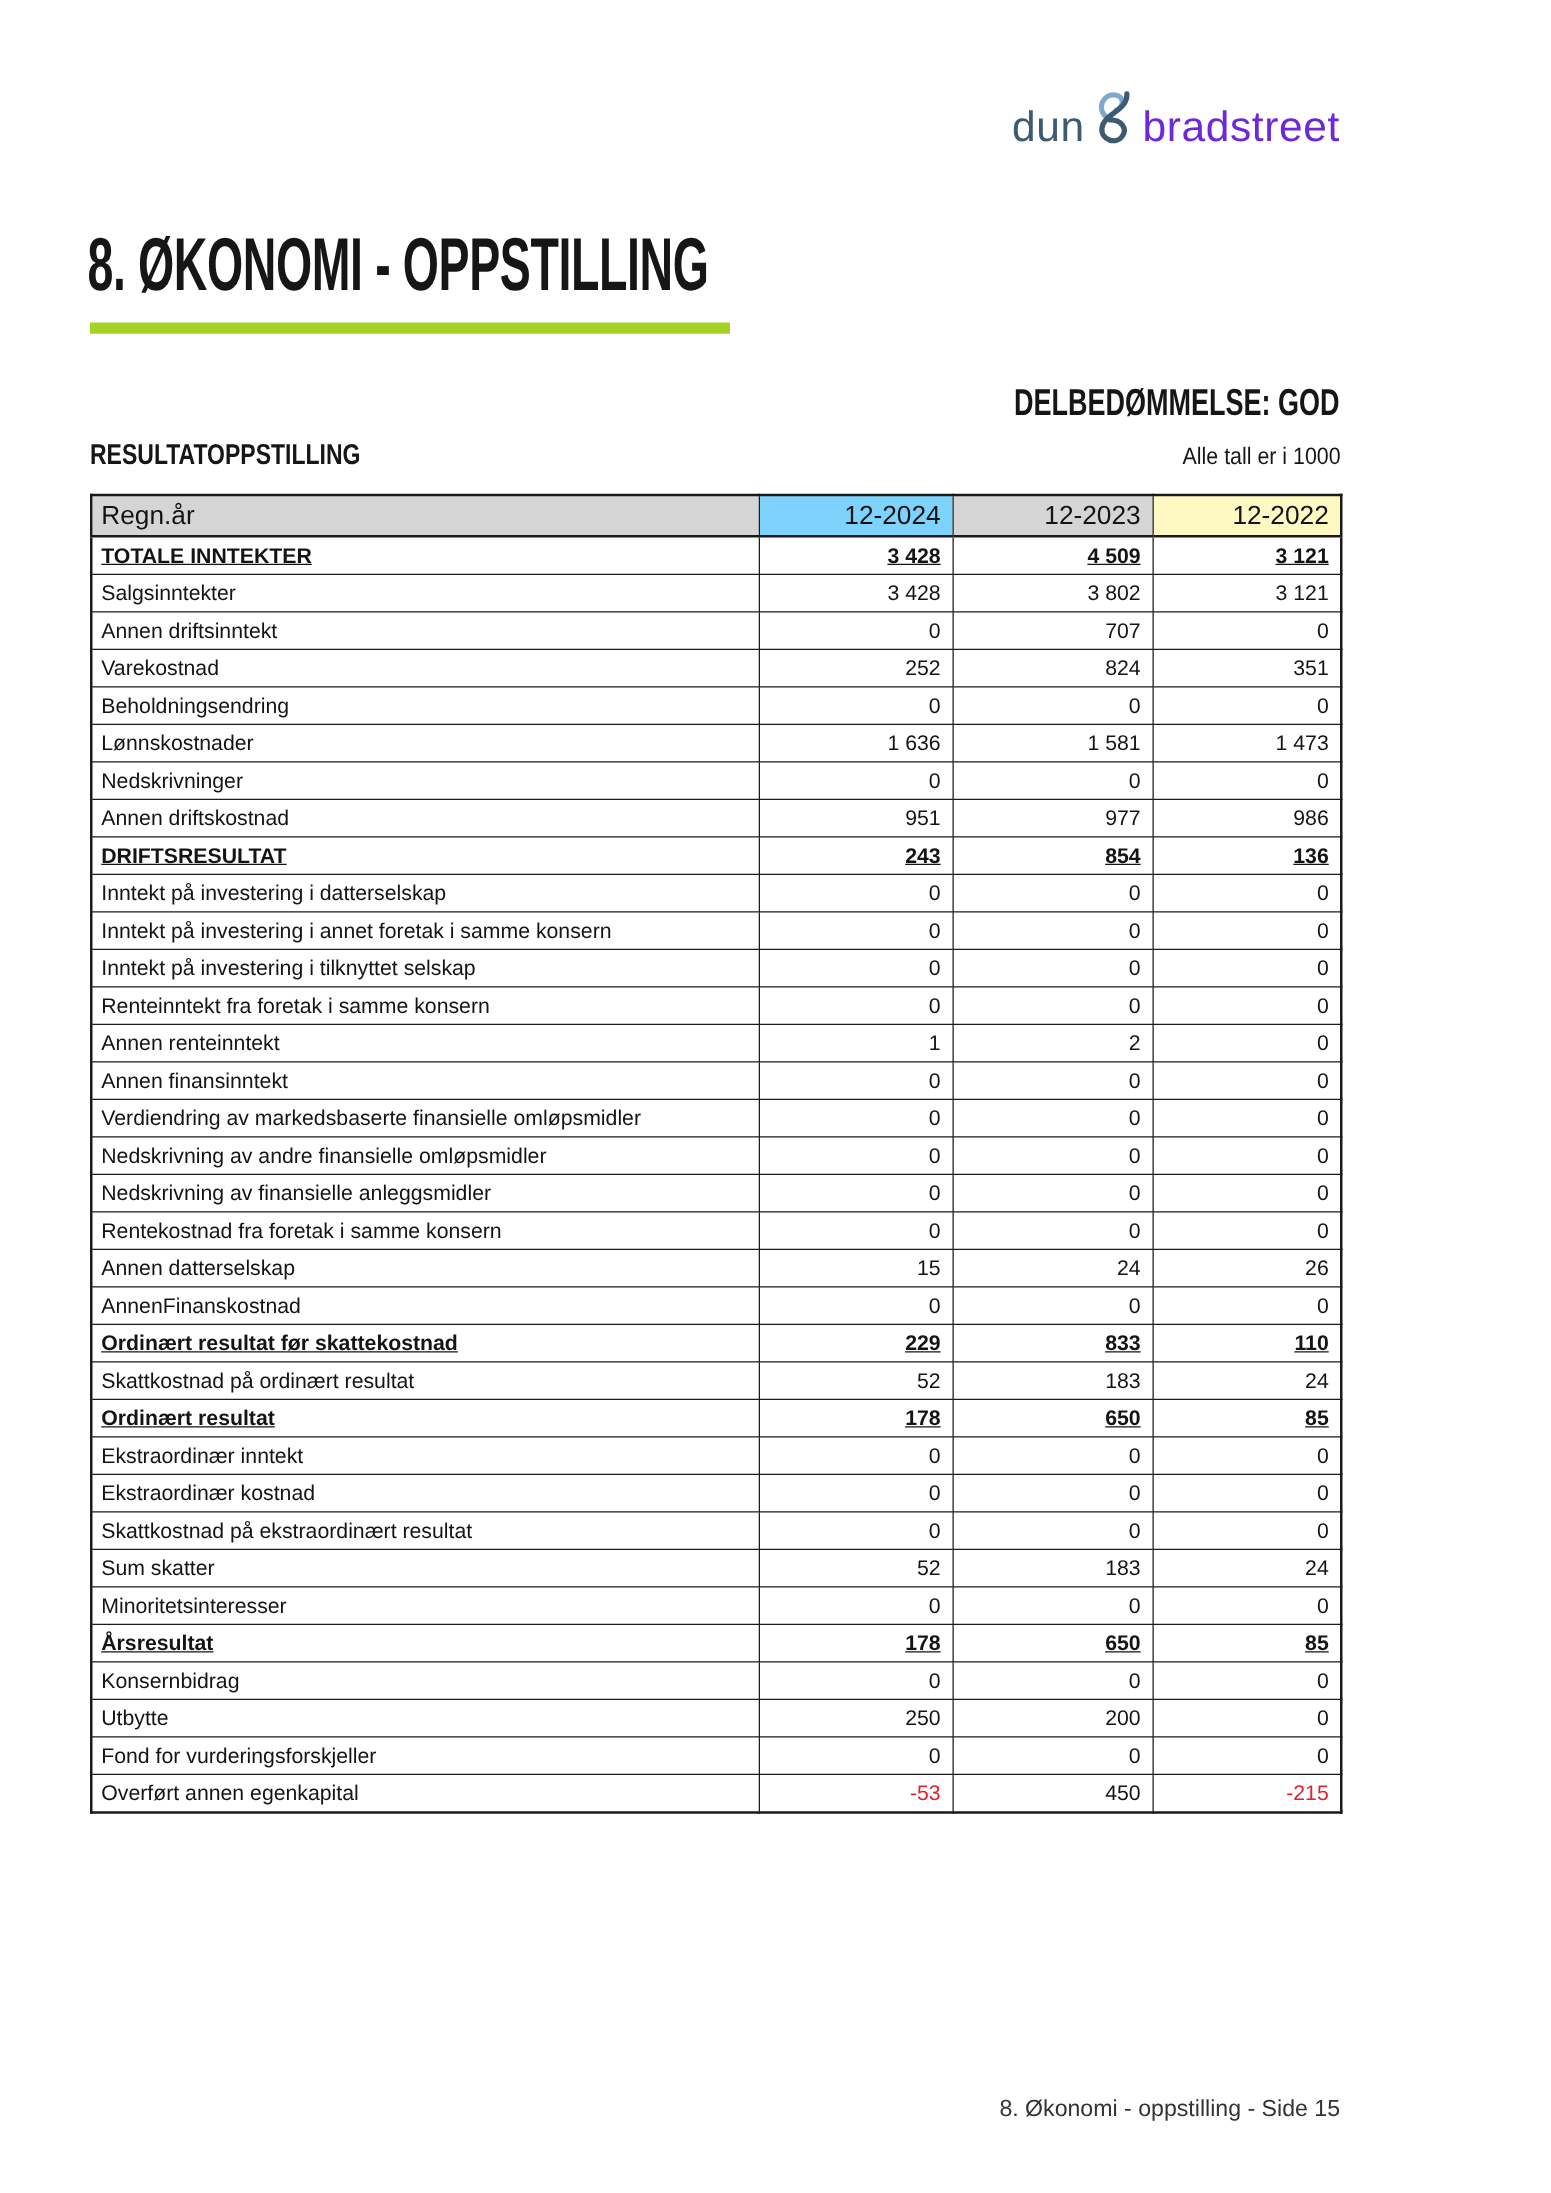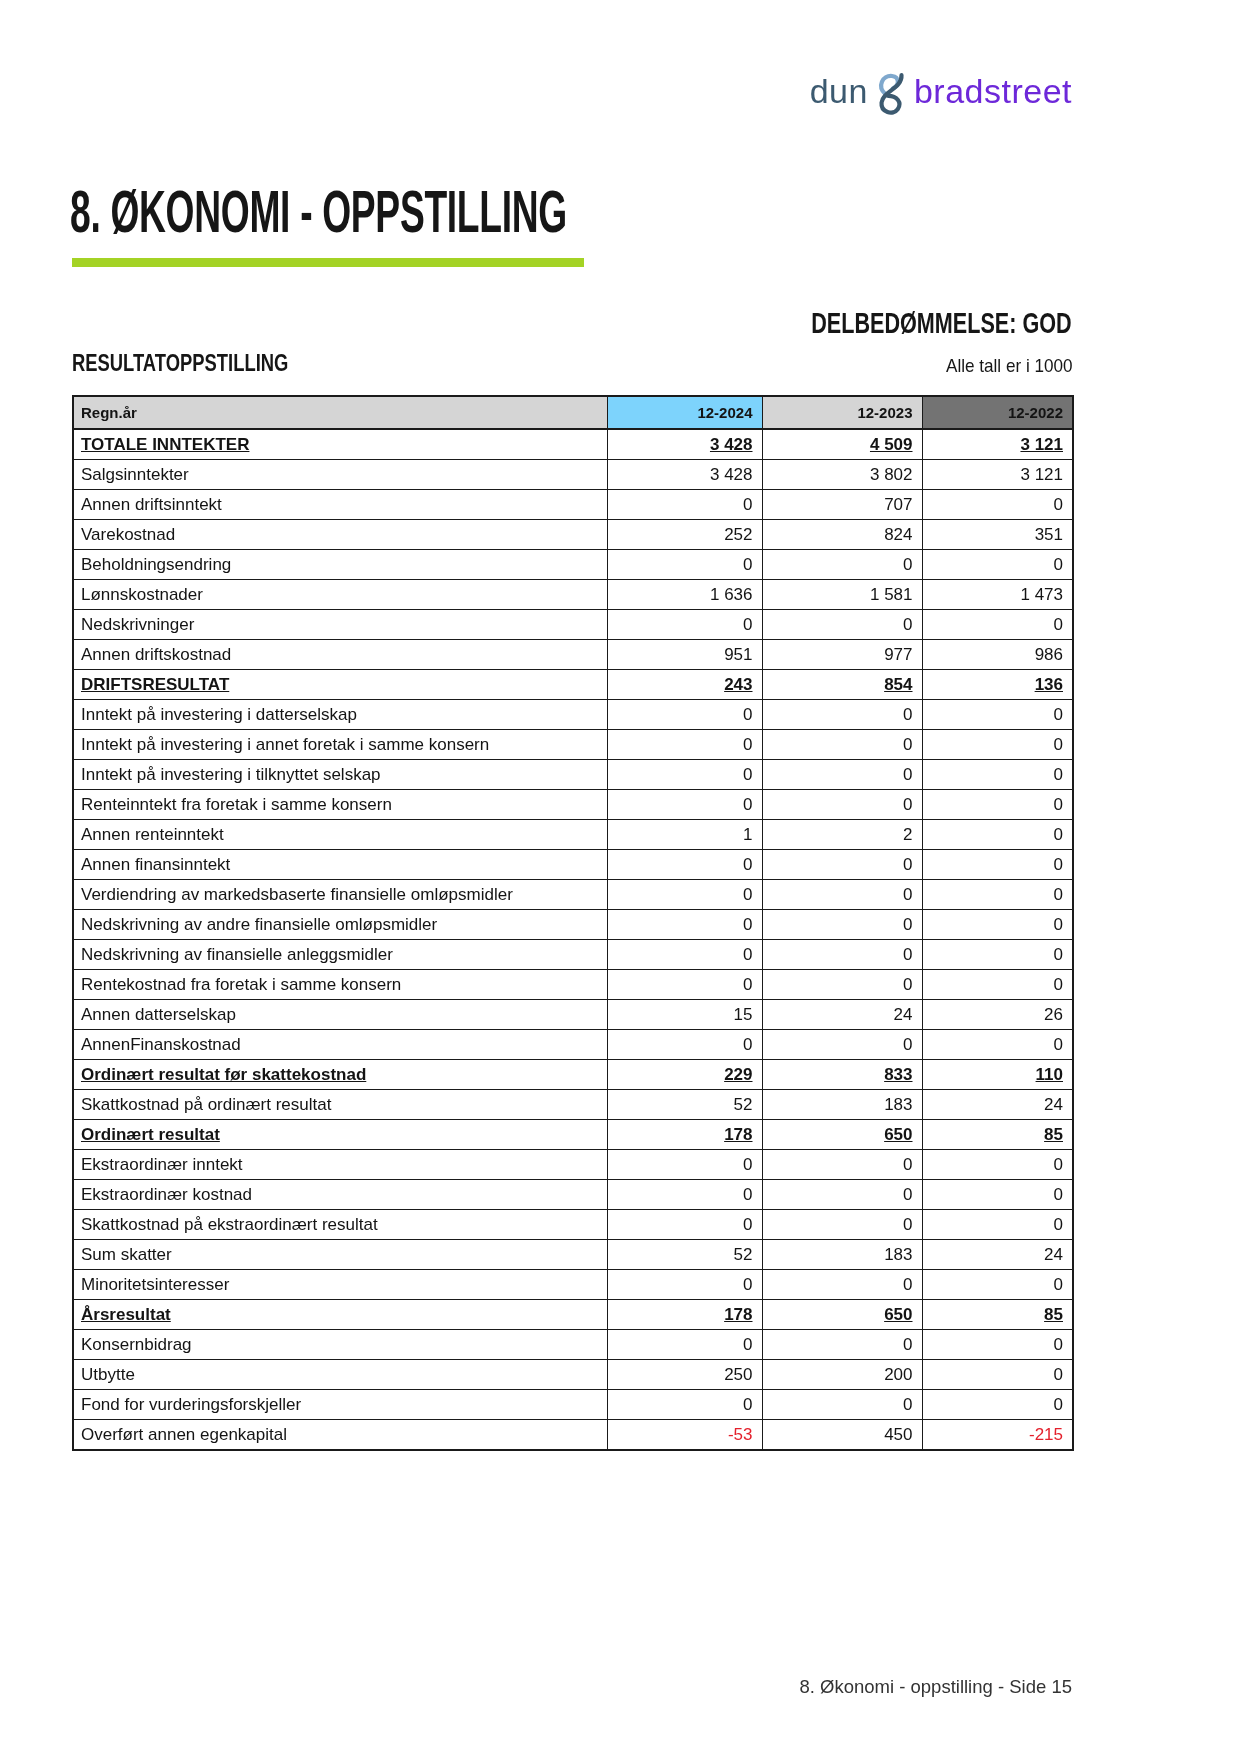--- a/index.html
+++ b/index.html
@@ -7,21 +7,21 @@
     position:relative;
     width:1241px;height:1754px;
     background:#ffffff;
     font-family:"Liberation Sans", sans-serif;
     color:#1a1a1a;
     overflow:hidden;
   }
   
   .logo{
     position:absolute;top:72px;right:169px;
-    display:flex;align-items:flex-start;gap:2px;
+    display:flex;align-items:flex-end;gap:2px;
     font-size:34px;letter-spacing:.5px;
   }
   .logo-dun{color:#3c5a70;}
   .logo-bradstreet{color:#6d28d9;}
   .logo-amp{display:block;margin:0 1px 4px 3px;}
   
   .title{
     position:absolute;left:70px;top:182px;margin:0;
     font-size:60px;font-weight:bold;line-height:1;
     letter-spacing:-.5px;white-space:nowrap;
@@ -55,21 +55,21 @@
     position:absolute;left:72px;top:395px;
     width:1000px;border-collapse:collapse;table-layout:fixed;
     font-size:17px;color:#141414;
   }
   table.fin{border:2px solid #1a1a1a;}
   table.fin th,table.fin td{
     border:1.5px solid #1a1a1a;
     padding:0;overflow:hidden;white-space:nowrap;
   }
   table.fin thead th{
-    height:31px;font-size:15px;font-weight:bold;
+    height:31px;font-size:21px;font-weight:normal;
     text-align:right;padding-right:9px;
     border-bottom:2.5px solid #1a1a1a;
   }
   table.fin thead th.label-col{text-align:left;padding-left:7px;padding-right:0;}
   table.fin tbody td{height:29px;}
   table.fin td.label{text-align:left;padding-left:7px;}
   table.fin td.num{text-align:right;padding-right:9px;}
   table.fin tr.bold td{font-weight:bold;text-decoration:underline;}
   table.fin td.neg{color:#e4202c;}
   
@@ -108,21 +108,21 @@
       <col style="width:534px">
         <col style="width:155px">
         <col style="width:160px">
         <col style="width:151px">
     </colgroup>
     <thead>
       <tr>
         <th class="label-col" style="background: rgb(213, 213, 213);">Regn.år</th>
         <th style="background: #7dd3fc;">12-2024</th>
         <th style="background: rgb(213, 213, 213);">12-2023</th>
-        <th style="background: #737373; margin-top: 20px;">12-2022</th>
+        <th style="background: #fef9c3; margin-top: 20px;">12-2022</th>
       </tr>
     </thead>
     <tbody id="fin-body">
         <tr class="bold">
           <td class="label">TOTALE INNTEKTER</td>
           <td class="num">3 428</td>
           <td class="num">4 509</td>
           <td class="num">3 121</td>
         </tr>
         <tr>

